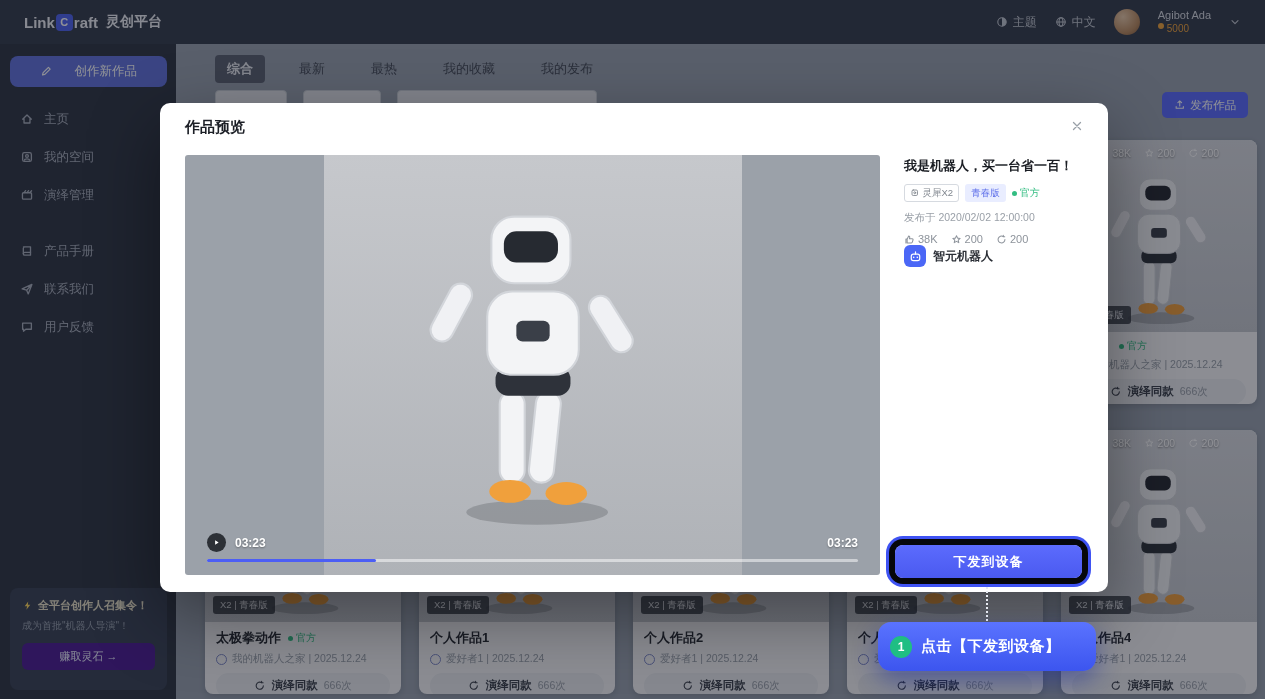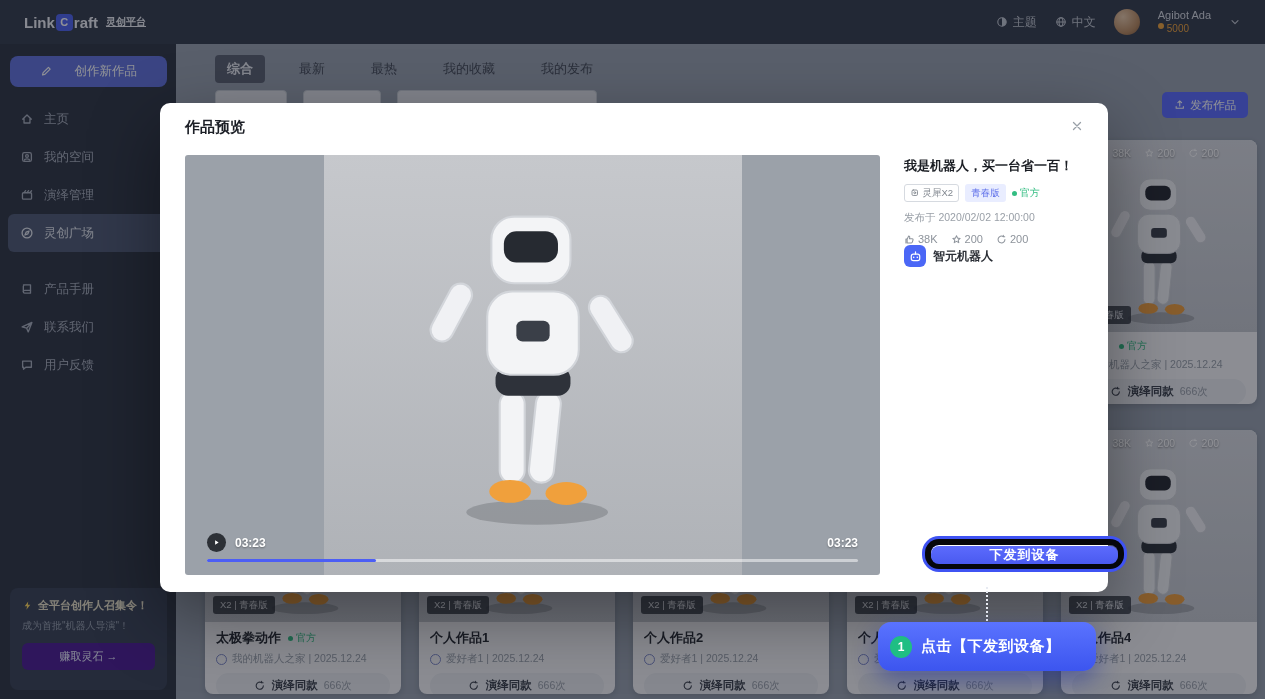--- a/index.html
+++ b/index.html
@@ -5,21 +5,21 @@
   * { margin:0; padding:0; box-sizing:border-box; font-family:"Liberation Sans","DejaVu Sans",sans-serif; }
   html,body { width:1265px; height:699px; overflow:hidden; background:#97a0ad; }
   #app { position:relative; width:1265px; height:699px; overflow:hidden; }
 
   svg.ic { width:1em; height:1em; stroke:currentColor; fill:none; stroke-width:1.5; stroke-linecap:round; stroke-linejoin:round; flex:none; }
 
   
   header { position:absolute; top:0; left:0; right:0; height:44px; background:#353d4c; display:flex; align-items:center; justify-content:space-between; padding:0 24px; z-index:10; }
   .logo { display:flex; align-items:center; color:#eef1f5; font-size:15px; font-weight:bold; }
   .logo-cube { width:17px; height:17px; border-radius:4px; background:#4f64f0; color:#fff; font-size:11px; display:flex; align-items:center; justify-content:center; margin:0 1px; }
-  .logo-cn { margin-left:8px; font-size:10px; font-weight:600;text-decoration:underline; }
+  .logo-cn { margin-left:8px; font-size:14px; font-weight:600; }
   .nav-right { display:flex; align-items:center; gap:18px; color:#c3c9d2; font-size:12px; }
   .nav-item { display:flex; align-items:center; gap:5px; cursor:pointer; }
   .avatar { width:26px; height:26px; border-radius:50%; background:radial-gradient(circle at 35% 30%, #e8c9a8, #b98a5e 65%, #7d5a3c); }
   .user-meta { line-height:1.25; }
   .user-meta .name { font-size:11px; color:#d7dbe2; }
   .user-meta .pts { font-size:10px; color:#f0a43c; display:flex; align-items:flex-start; gap:3px; }
   .odot-orange { width:6px; height:6px; border-radius:50%; background:#f0a43c; }
 
   
   aside { position:absolute; top:44px; left:0; width:176px; bottom:0; background:#2f3644; z-index:9; padding-top:12px; }
@@ -83,21 +83,21 @@
   .w-title { font-size:13px; font-weight:bold; color:#1b1e24; white-space:nowrap; }
   .tag-row { margin-top:9px; display:flex; align-items:center; gap:6px; }
   .tag-outline { display:flex; align-items:center; gap:3px; border:1px solid #d6dae0; color:#81878f; font-size:9.5px; padding:1.5px 5px; border-radius:3px; }
   .tag-blue { background:#e9edff; color:#5f70ea; font-size:9.5px; padding:2.5px 6px; border-radius:3px; }
   .published { margin-top:9px; font-size:10.5px; color:#9aa0a8; }
   .w-stats { margin-top:8px; display:flex; gap:13px; color:#8d939b; font-size:11px; }
   .author-row { display:flex; align-items:center; gap:7px; }
   .author-av { width:22px; height:22px; border-radius:6px; background:#4b67f6; color:#fff; display:flex; align-items:center; justify-content:center; font-size:13px; }
   .author-name { font-size:12px; font-weight:bold; color:#2a2e35; }
 
-  .deploy-wrap { position:absolute; left:735px; top:442px; width:187px; height:18px; border-radius:8px; box-shadow:0 0 0 6px #06070b, 0 0 0 9px #3f53f3;margin-left:36px; }
+  .deploy-wrap { position:absolute; left:735px; top:442px; width:187px; height:33px; border-radius:8px; box-shadow:0 0 0 6px #06070b, 0 0 0 9px #3f53f3; }
   .deploy-btn { width:100%; height:100%; border-radius:8px; background:linear-gradient(180deg,#5c6bfd,#4a5af0); color:#fff; font-size:13px; font-weight:bold; border:none; cursor:pointer; letter-spacing:1px; }
 
   
   .connector { position:absolute; left:986px; top:587px; height:34px; width:0; border-left:2px dotted #e8ebf2; z-index:70; }
   .tooltip { position:absolute; left:878px; top:622px; width:218px; height:49px; border-radius:13px; background:linear-gradient(180deg,#5a73ff,#3c55ef); z-index:70; display:flex; align-items:center; padding:0 12px; gap:9px; box-shadow:0 10px 24px rgba(20,40,160,.45); }
   .step-circle { width:22px; height:22px; border-radius:50%; background:#1fbe83; color:#fff; font-size:12px; font-weight:bold; display:flex; align-items:center; justify-content:center; flex:none; }
   .tooltip-text { color:#fff; font-size:15px; font-weight:bold; letter-spacing:.5px; white-space:nowrap; }
 </style>
 </head>
 <body>
@@ -247,26 +247,20 @@
             <use href="#sym-space"></use>
           </svg>
           <span>我的空间</span>
         </div>
         <div class="side-item">
           <svg class="ic">
             <use href="#sym-manage"></use>
           </svg>
           <span>演绎管理</span>
         </div>
-        <div class="side-item active">
-          <svg class="ic">
-            <use href="#sym-plaza"></use>
-          </svg>
-          <span>灵创广场</span>
-        </div>
         <div class="side-gap"></div>
         <div class="side-item">
           <svg class="ic">
             <use href="#sym-book"></use>
           </svg>
           <span>产品手册</span>
         </div>
         <div class="side-item">
           <svg class="ic">
             <use href="#sym-send"></use>

